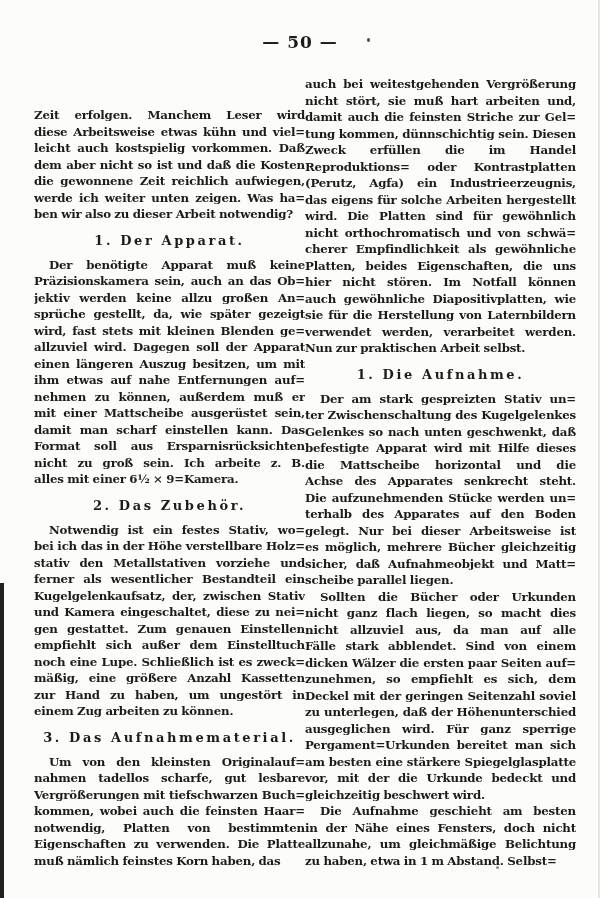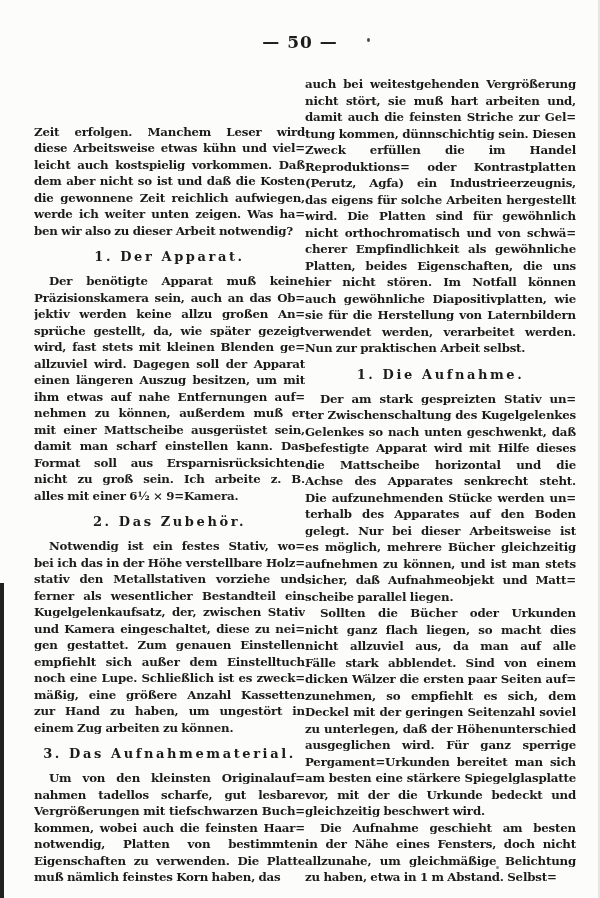--- a/index.html
+++ b/index.html
@@ -128,21 +128,20 @@
           <div class="line indent">Der am stark gespreizten Stativ un=</div>
           <div class="line">ter Zwischenschaltung des Kugelgelenkes</div>
           <div class="line">Gelenkes so nach unten geschwenkt, daß</div>
           <div class="line">befestigte Apparat wird mit Hilfe dieses</div>
           <div class="line">die Mattscheibe horizontal und die optische</div>
           <div class="line">Achse des Apparates senkrecht steht.</div>
           <div class="line">Die aufzunehmenden Stücke werden un=</div>
           <div class="line">terhalb des Apparates auf den Boden</div>
           <div class="line">gelegt. Nur bei dieser Arbeitsweise ist</div>
           <div class="line">es möglich, mehrere Bücher gleichzeitig</div>
-          <div class="line">aufnehmen zu können, und ist man stets</div>
           <div class="line">sicher, daß Aufnahmeobjekt und Matt=</div>
           <div class="line last">scheibe parallel liegen.</div>
         </div>
         <div class="para">
           <div class="line indent">Sollten die Bücher oder Urkunden</div>
           <div class="line">nicht ganz flach liegen, so macht dies</div>
           <div class="line">nicht allzuviel aus, da man auf alle</div>
           <div class="line">Fälle stark abblendet. Sind von einem</div>
           <div class="line">dicken Wälzer die ersten paar Seiten auf=</div>
           <div class="line">zunehmen, so empfiehlt es sich, dem</div>

